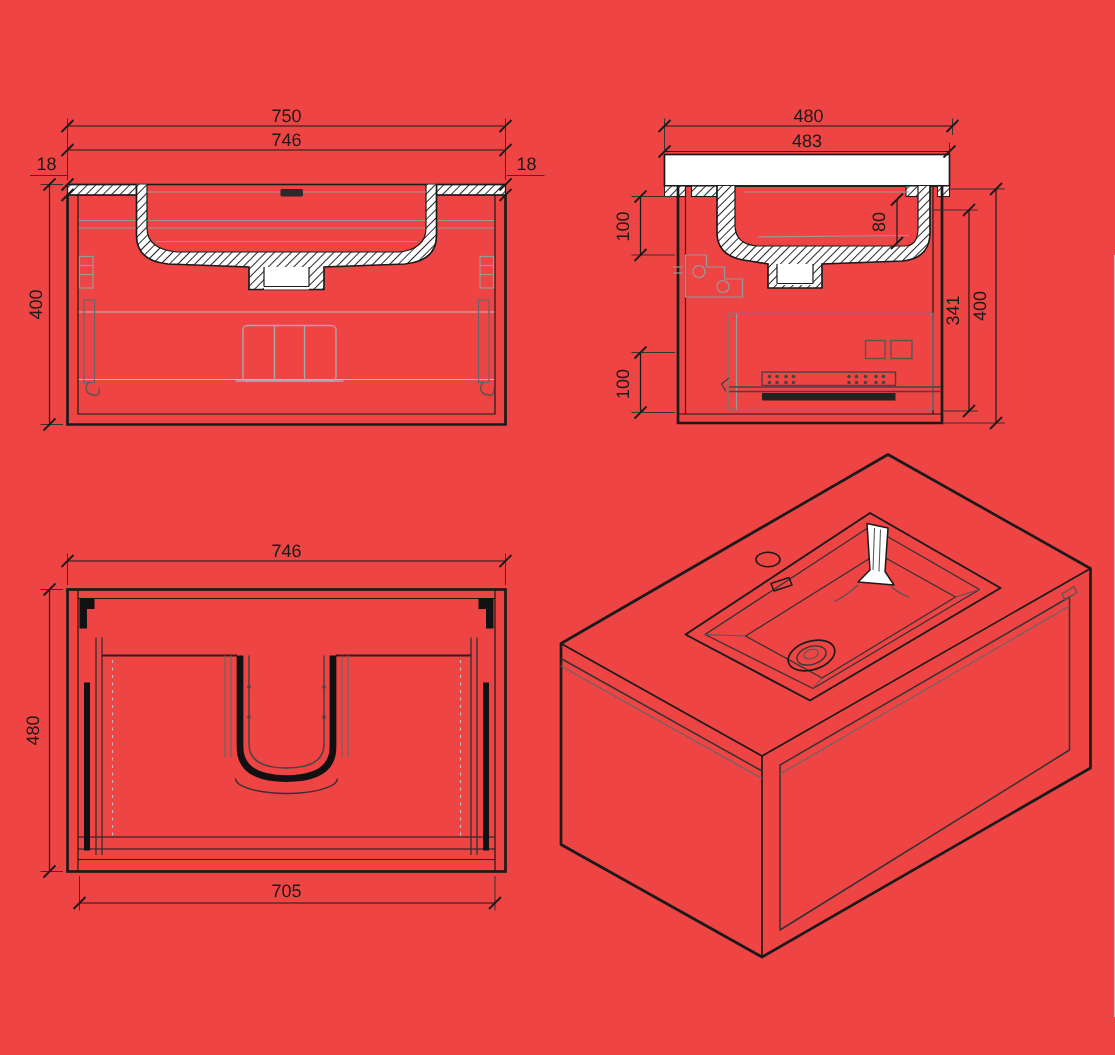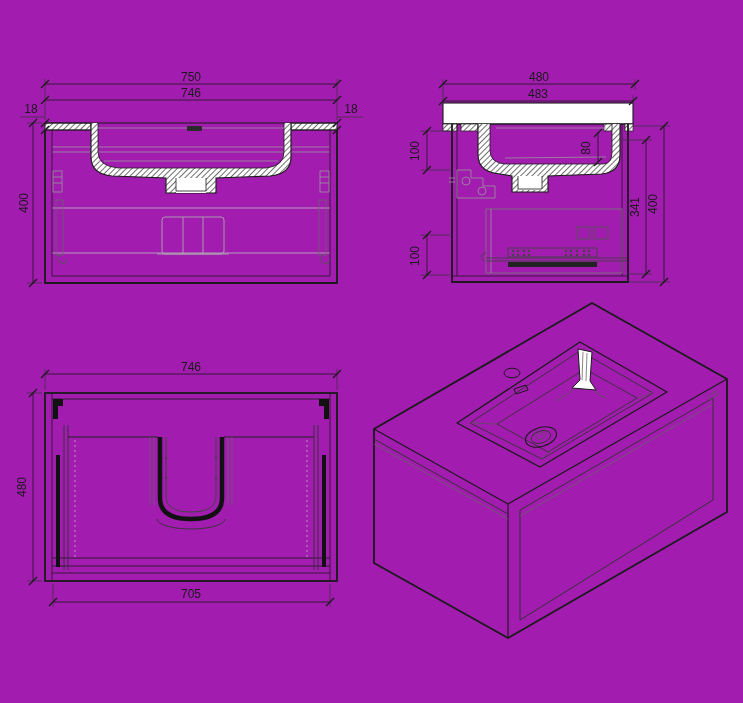--- a/index.html
+++ b/index.html
@@ -1,16 +1,16 @@
 <!DOCTYPE html>
 <html><head>
 <meta charset="utf-8">
 <style>
   html,body{margin:0;padding:0;background:#ffffff;}
-  .canvas{position:relative;width:743px;height:703px;background:#a21caf;overflow:hidden;}
+  .canvas{position:relative;width:743px;height:703px;background:#ef4444;overflow:hidden;}
   svg{display:block;}
   .dim{font-family:"Liberation Sans",sans-serif;font-size:12px;fill:#1a1a1a;}
   .ln{stroke:#1a1a1a;fill:none;}
   .heavy{stroke-width:1.8;}
   .mid{stroke-width:1.1;}
   .thin{stroke-width:0.8;}
   .light{stroke:#999;fill:none;stroke-width:0.8;}
   .xlight{stroke:#bdbdbd;fill:none;stroke-width:0.8;}
   .ext{stroke:#333;stroke-width:0.7;fill:none;}
   .tick{stroke:#1a1a1a;stroke-width:1.2;}

